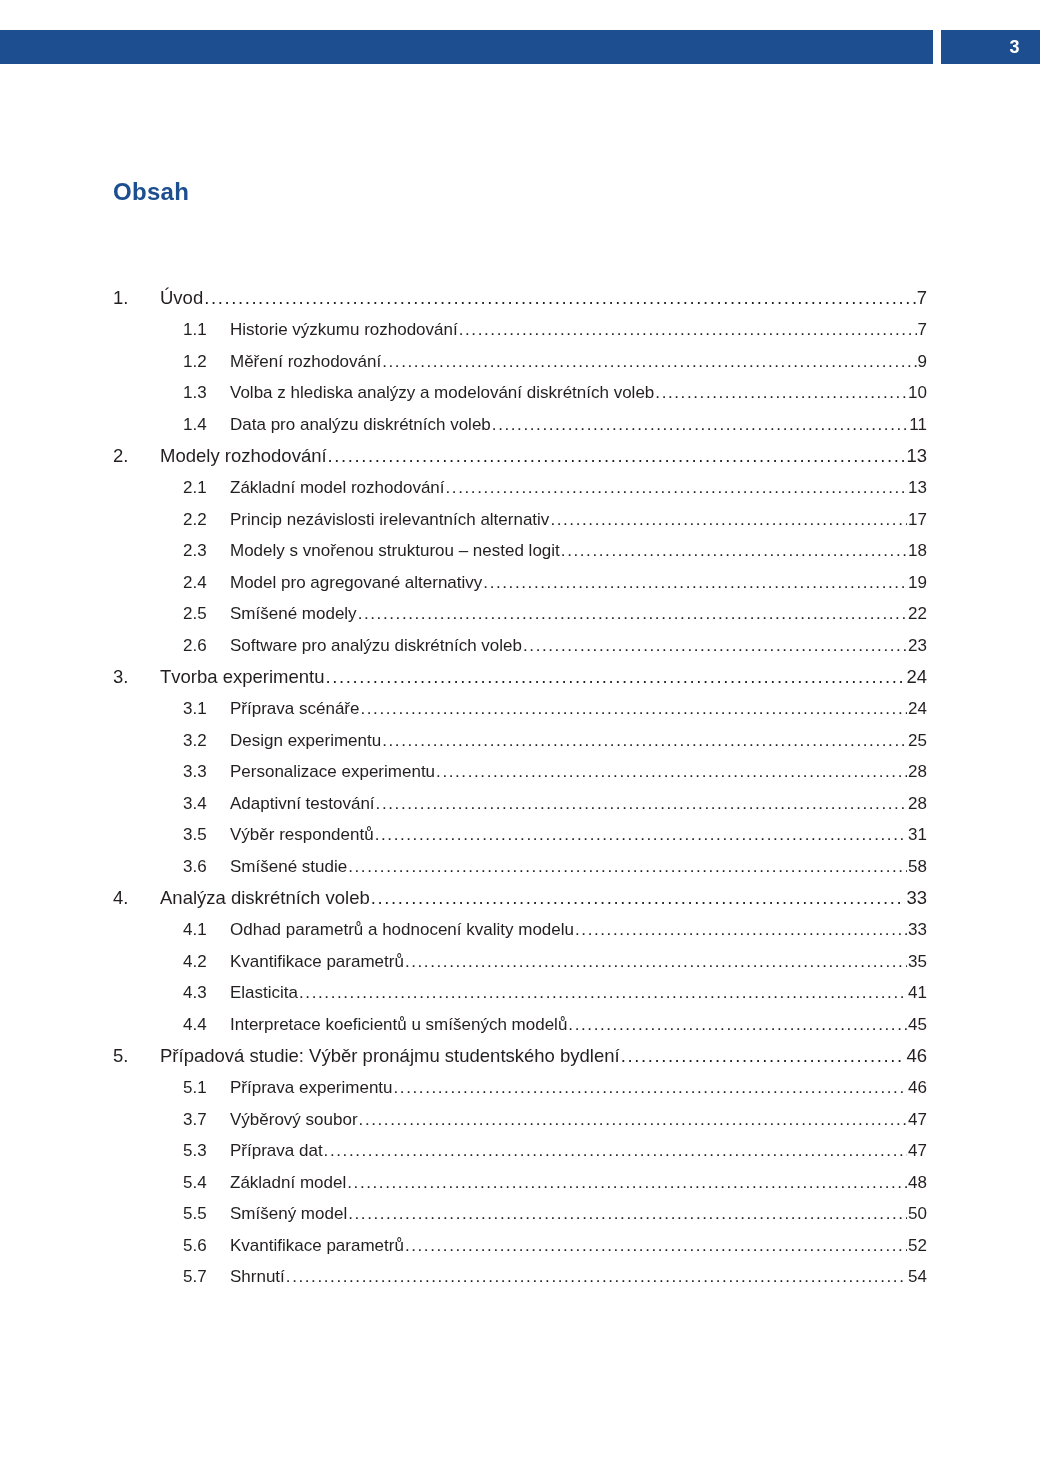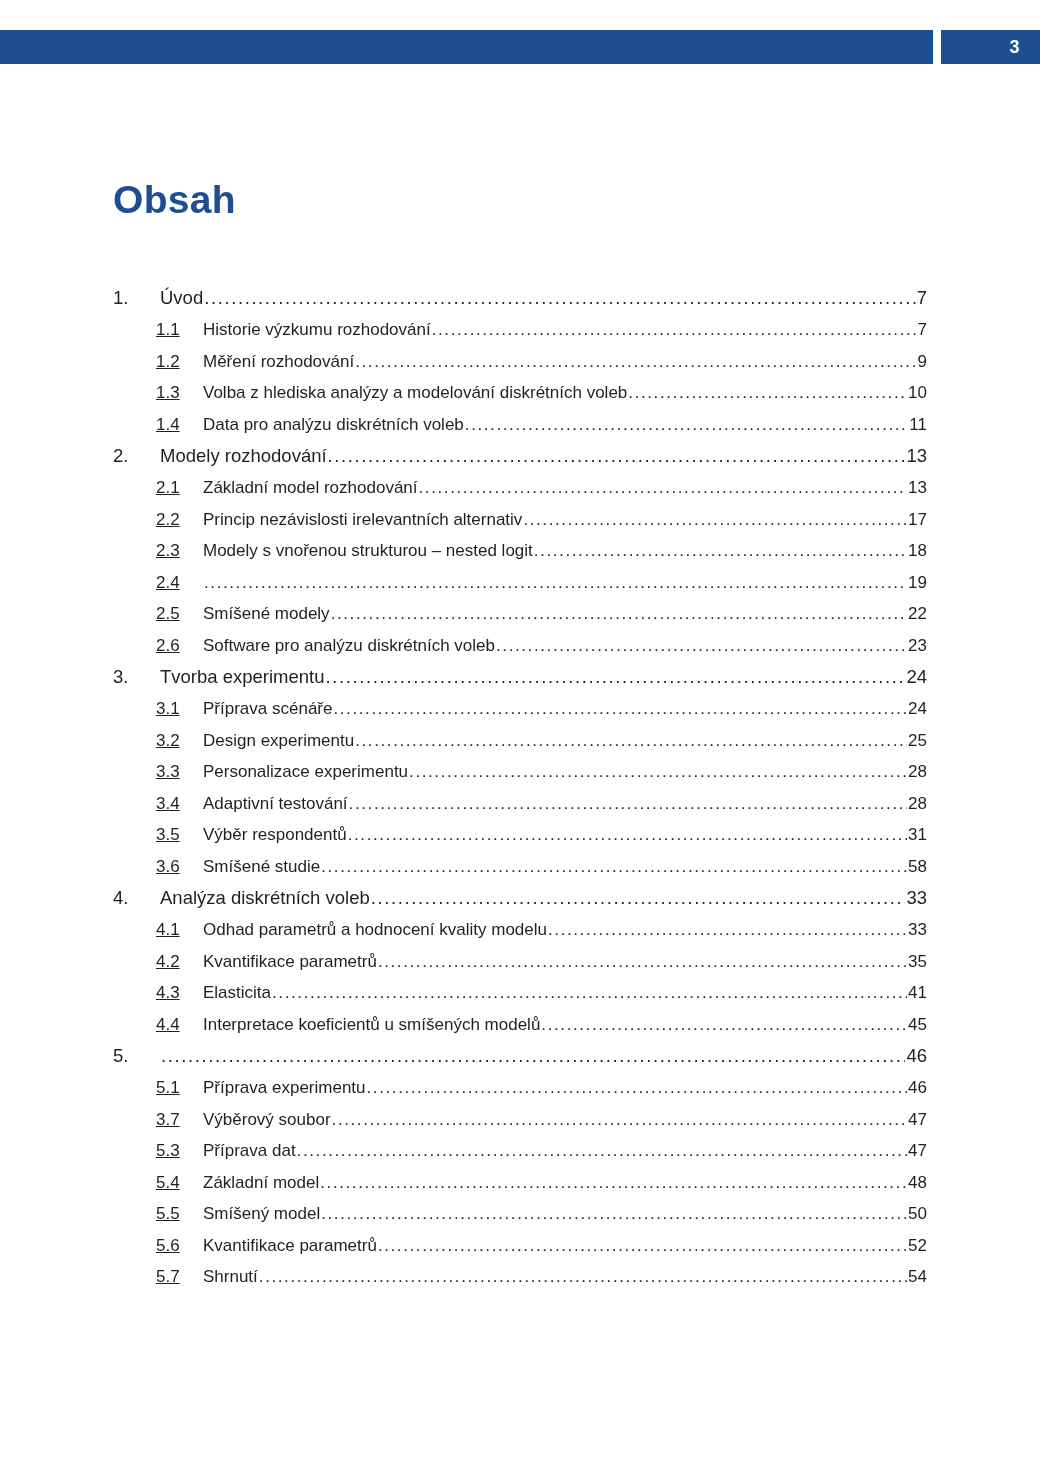--- a/index.html
+++ b/index.html
@@ -50,21 +50,21 @@
     color: #ffffff;
     font-size: 18px;
     font-weight: bold;
     letter-spacing: 0.5px;
   }
   
   .toc-title {
     position: absolute;
     left: 113px;
     top: 178px;
-    font-size: 39px;
+    font-size: 24px;
     font-weight: bold;
     color: #1d4e8f;
     letter-spacing: 0.3px;
   }
   
   .toc {
     position: absolute;
     left: 113px;
     top: 282px;
     width: 814px;
@@ -86,22 +86,21 @@
   }
   
   .lvl2 {
     font-size: 17px;
     height: 31.5px;
     line-height: 31.5px;
   }
   .lvl2 .num {
     width: 47px;
     flex: 0 0 47px;
-    margin-left: 43px;
-    text-decoration: underline;
+    margin-left: 70px;
   }
   .label {
     flex: 0 0 auto;
     white-space: nowrap;
   }
   .leader {
     flex: 1 1 auto;
     overflow: hidden;
     white-space: nowrap;
     position: relative;
@@ -180,20 +179,21 @@
         <span class="pg">17</span>
       </div>
       <div class="toc-entry lvl2">
         <span class="num">2.3</span>
         <span class="label">Modely s vnořenou strukturou – nested logit</span>
         <span class="leader">........................................................................................................................................................................................................</span>
         <span class="pg">18</span>
       </div>
       <div class="toc-entry lvl2">
         <span class="num">2.4</span>
+        <span class="label">Model pro agregované alternativy</span>
         <span class="leader">........................................................................................................................................................................................................</span>
         <span class="pg">19</span>
       </div>
       <div class="toc-entry lvl2">
         <span class="num">2.5</span>
         <span class="label">Smíšené modely</span>
         <span class="leader">........................................................................................................................................................................................................</span>
         <span class="pg">22</span>
       </div>
       <div class="toc-entry lvl2">
@@ -269,20 +269,21 @@
         <span class="pg">41</span>
       </div>
       <div class="toc-entry lvl2">
         <span class="num">4.4</span>
         <span class="label">Interpretace koeficientů u smíšených modelů</span>
         <span class="leader">........................................................................................................................................................................................................</span>
         <span class="pg">45</span>
       </div>
       <div class="toc-entry lvl1">
         <span class="num">5.</span>
+        <span class="label">Případová studie: Výběr pronájmu studentského bydlení</span>
         <span class="leader">........................................................................................................................................................................................................</span>
         <span class="pg">46</span>
       </div>
       <div class="toc-entry lvl2">
         <span class="num">5.1</span>
         <span class="label">Příprava experimentu</span>
         <span class="leader">........................................................................................................................................................................................................</span>
         <span class="pg">46</span>
       </div>
       <div class="toc-entry lvl2">

